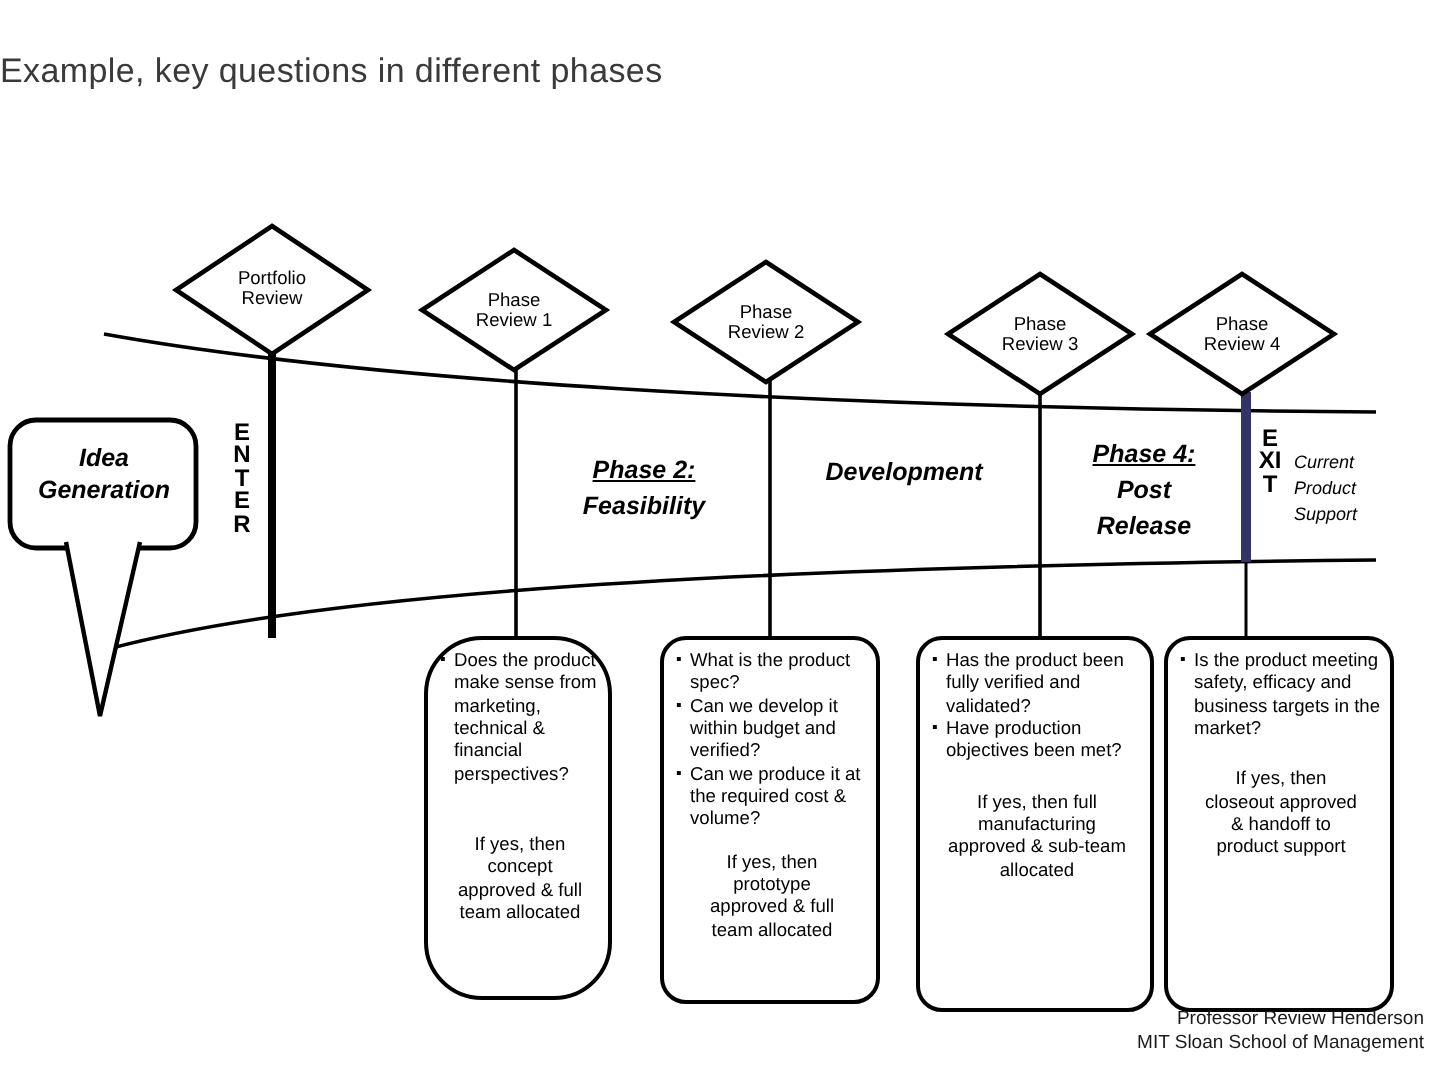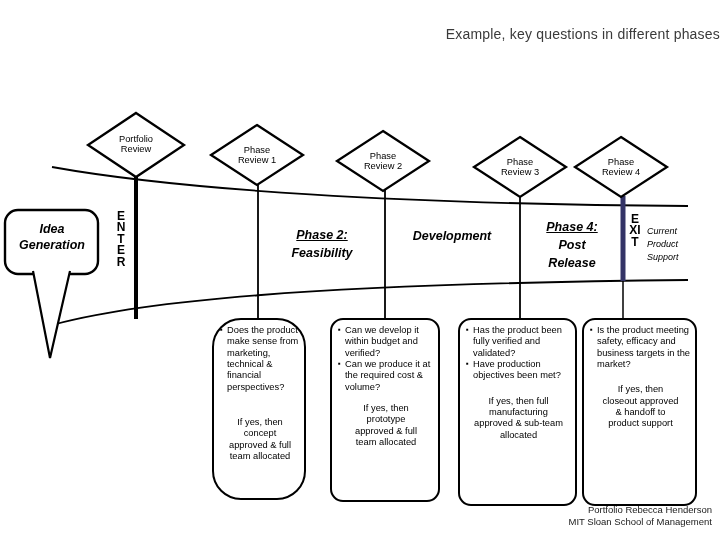--- a/index.html
+++ b/index.html
@@ -1,22 +1,22 @@
 <!DOCTYPE html>
 <html><head>
 <meta charset="utf-8">
 <style>
   html,body{margin:0;padding:0;background:#fff;}
   .slide{
     position:relative;width:720px;height:540px;background:#ffffff;overflow:hidden;
     font-family:"Liberation Sans","DejaVu Sans",sans-serif;color:#000;
   }
   .title{
-    position:absolute;top:26px;left:0;width:720px;text-align:right;
-    font-size:14px;color:#3a3a3a;letter-spacing:.2px;
+    position:absolute;top:26px;left:0;width:720px;text-align:left;
+    font-size:17px;color:#3a3a3a;letter-spacing:.2px;
   }
   svg.diagram{position:absolute;left:0;top:0;}
   .gate-label{
     position:absolute;text-align:center;font-size:9.3px;line-height:1.12;color:#000;
   }
   .bubble-label{
     position:absolute;left:8px;top:222px;width:88px;text-align:center;
     font-size:12.5px;font-weight:bold;font-style:italic;line-height:1.25;
   }
   .stack-letters{
@@ -97,34 +97,35 @@
     <span>Post Release</span>
   </div>
 
 
   <div class="qbox" style="left:212px;top:318px;width:94px;height:182px;border-radius:29px;">
     <div class="bullet">Does the product make sense from marketing, technical &amp; financial perspectives?</div>
     <div class="outcome" style="width:64px;margin-top:24px;">If yes, then concept approved &amp; full team allocated</div>
   </div>
 
   <div class="qbox" style="left:330px;top:318px;width:110px;height:184px;">
+    <div class="bullet">What is the product spec?</div>
     <div class="bullet">Can we develop it within budget and verified?</div>
     <div class="bullet">Can we produce it at the required cost &amp; volume?</div>
     <div class="outcome" style="width:66px;margin-top:10px;">If yes, then prototype approved &amp; full team allocated</div>
   </div>
 
   <div class="qbox" style="left:458px;top:318px;width:119px;height:188px;">
     <div class="bullet">Has the product been fully verified and validated?</div>
     <div class="bullet">Have production objectives been met?</div>
     <div class="outcome" style="width:94px;margin-top:14px;">If yes, then full manufacturing approved &amp; sub-team allocated</div>
   </div>
 
   <div class="qbox" style="left:582px;top:318px;width:115px;height:188px;">
     <div class="bullet">Is the product meeting safety, efficacy and business targets in the market?</div>
     <div class="outcome" style="width:76px;margin-top:14px;">If yes, then closeout approved &amp; handoff to product support</div>
   </div>
 
   <div class="attribution">
-    <div>Portfolio Rebecca Henderson</div>
+    <div>Professor Review Henderson</div>
     <div>MIT Sloan School of Management</div>
   </div>
 
 </div>
 
 </body></html>

